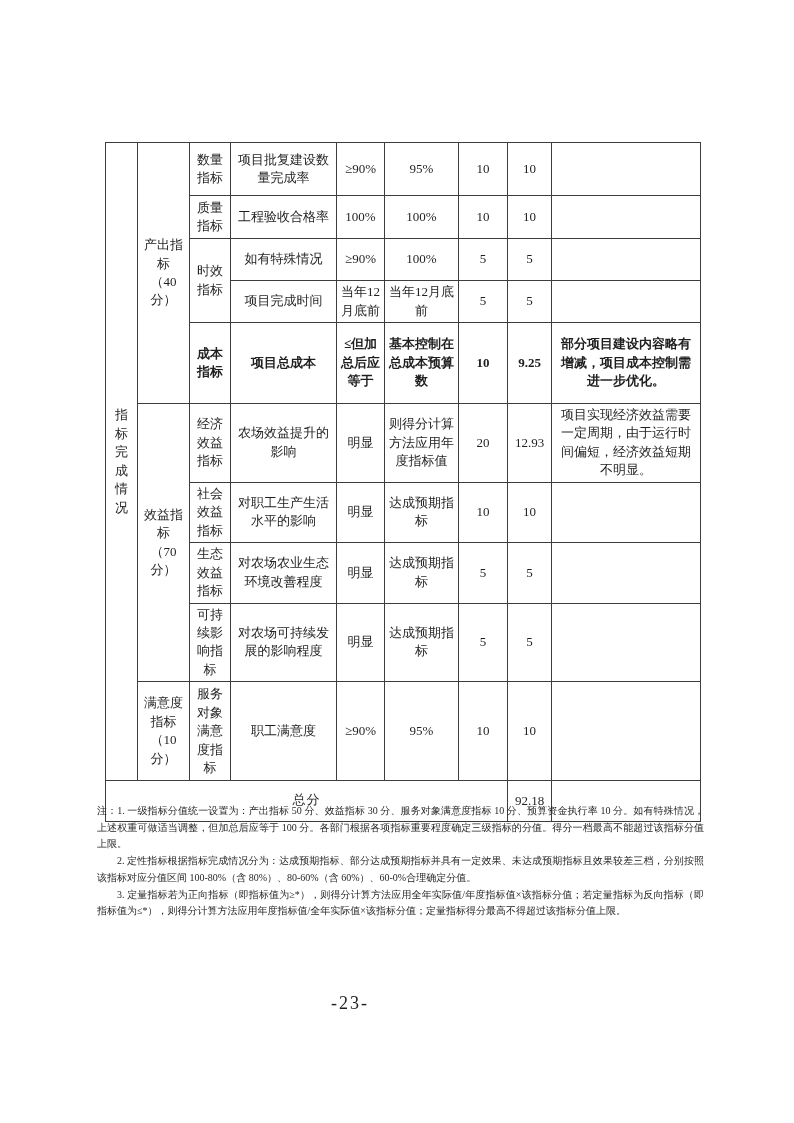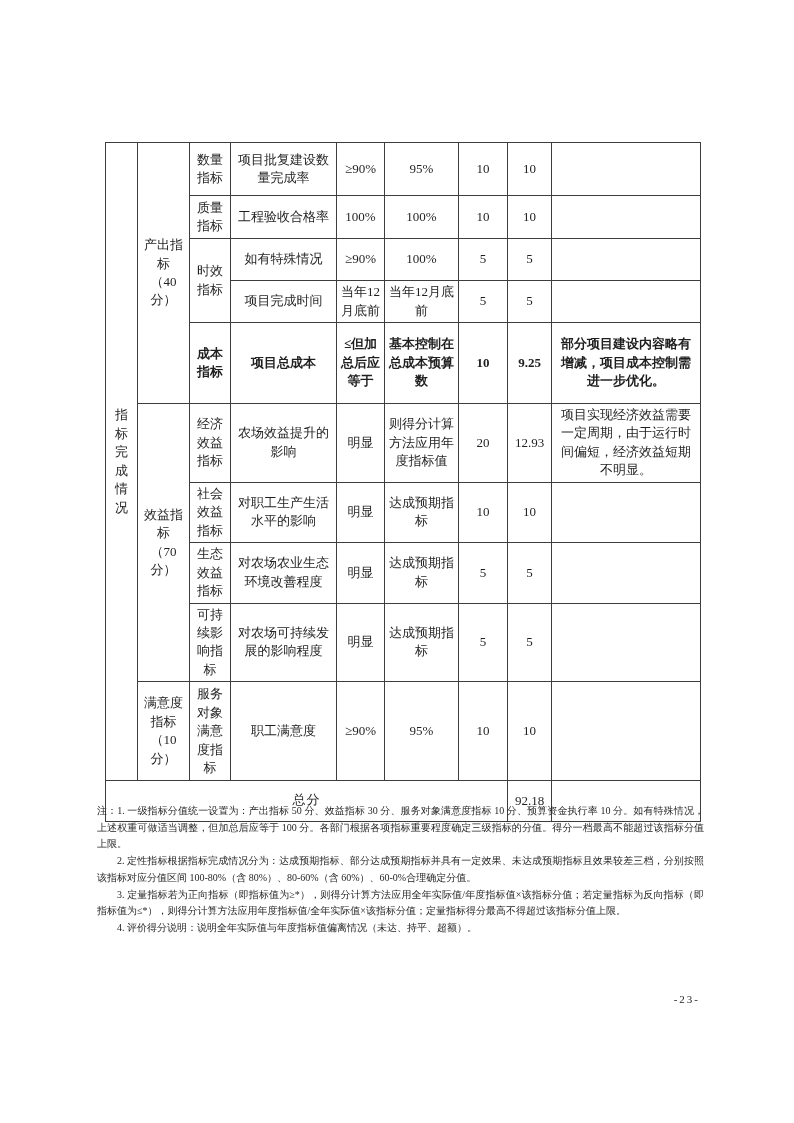--- a/index.html
+++ b/index.html
@@ -59,22 +59,22 @@
     font-size: 10px; line-height: 16.7px;
     text-align: justify;
   }
   .notes p { margin: 0; }
   .notes p.indent { text-indent: 2em; }
 
   
   .page-number {
     position: absolute; top: 993px; left: 0;
     width: 700px;
-    text-align: right;
-    font-size: 11px; letter-spacing: 2px;
+    text-align: center;
+    font-size: 18px; letter-spacing: 2px;
     color: #1f1f1f;
   }
 </style>
 </head>
 <body>
 
 <div class="sheet">
 
   <table class="eval">
     <colgroup>
@@ -226,18 +226,17 @@
       <td class="gained">92.18</td>
       <td class="remark"></td>
     </tr>
   </tbody>
     </table>
 
   <div class="notes">
     <p>注：1. 一级指标分值统一设置为：产出指标 50 分、效益指标 30 分、服务对象满意度指标 10 分、预算资金执行率 10 分。如有特殊情况，上述权重可做适当调整，但加总后应等于 100 分。各部门根据各项指标重要程度确定三级指标的分值。得分一档最高不能超过该指标分值上限。</p>
     <p class="indent">2. 定性指标根据指标完成情况分为：达成预期指标、部分达成预期指标并具有一定效果、未达成预期指标且效果较差三档，分别按照该指标对应分值区间 100-80%（含 80%）、80-60%（含 60%）、60-0%合理确定分值。</p>
     <p class="indent">3. 定量指标若为正向指标（即指标值为≥*），则得分计算方法应用全年实际值/年度指标值×该指标分值；若定量指标为反向指标（即指标值为≤*），则得分计算方法应用年度指标值/全年实际值×该指标分值；定量指标得分最高不得超过该指标分值上限。</p>
-    <p class="indent">4. 评价得分说明：说明全年实际值与年度指标值偏离情况（未达、持平、超额）。</p>
   </div>
 
   <div class="page-number">-23-</div>
 
 </div>
 
 </body></html>

